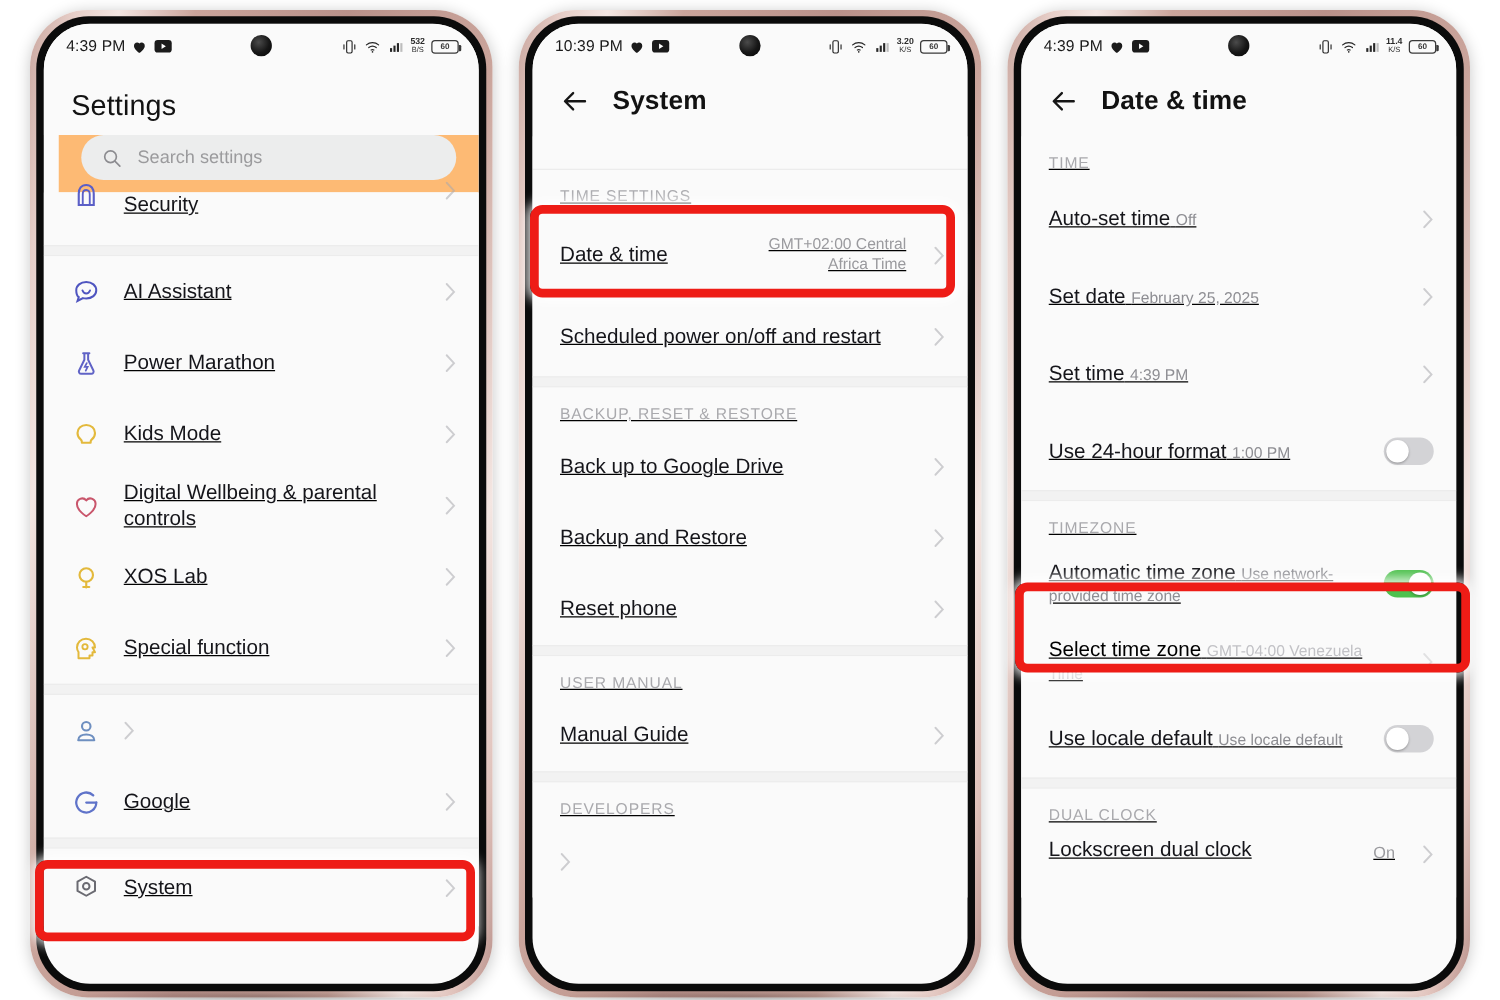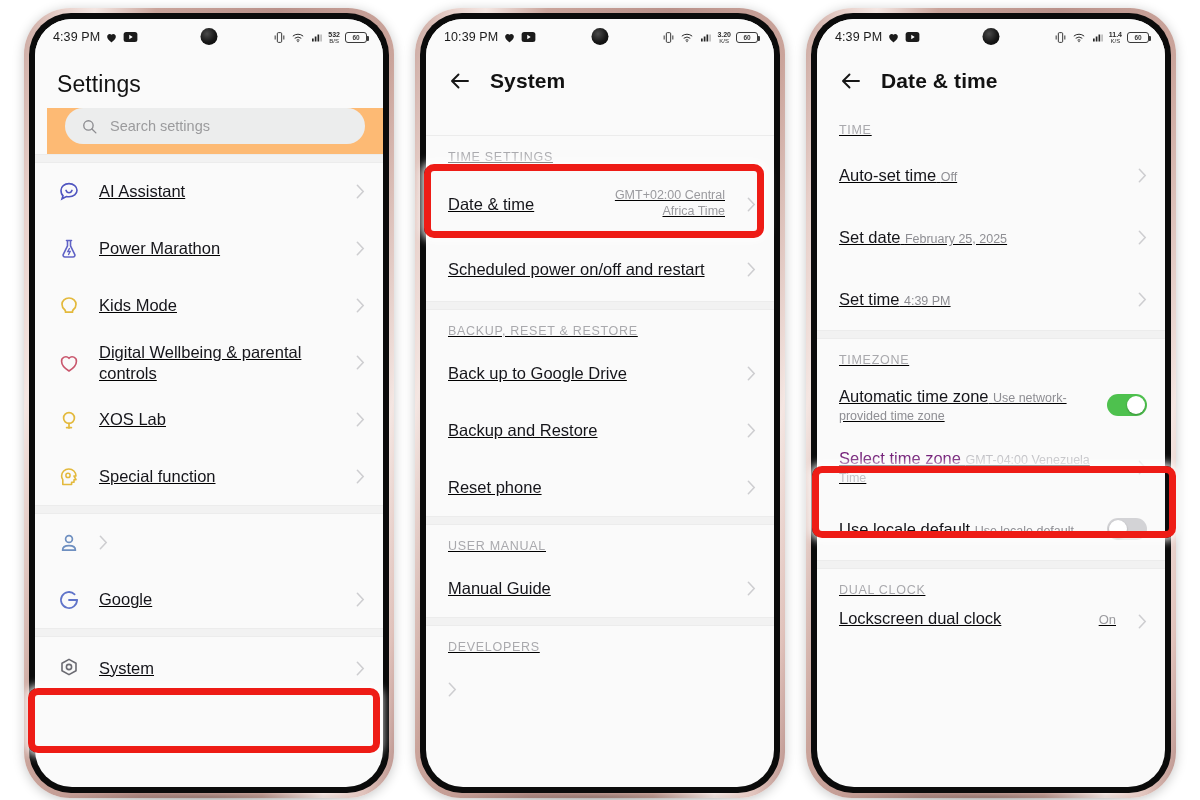--- a/index.html
+++ b/index.html
@@ -146,21 +146,21 @@
     font-size: 16.5px; color: #15151a; line-height: 1.22;
     font-weight: 400;
   }
   .row .sub { font-size: 12.5px; color: #8e8e93; margin-top: 3px; line-height: 1.2; }
   .row .value {
     font-size: 12.5px; color: #9a9a9e; text-align: right;
     line-height: 1.25; max-width: 135px; margin-right: 4px;
   }
   .row .value.inline { font-size: 13px; }
   .chev { width: 9px; height: 15px; flex: 0 0 9px; opacity: .55; }
-  .row.dim .label { color: #701a75; }
+  .row.dim .label { color: #000000; }
   .row.dim .sub { color: #c2c2c6; }
   .row.dim .chev { opacity: .3; }
 
   .caption {
     font-size: 12.5px; color: #a9a9ad;
     letter-spacing: .7px;
     padding: 14px 22px 7px;
     background: #fafafa;
   }
   .divider { height: 1px; background: #ececec; margin: 0 0 0 0; }
@@ -251,20 +251,34 @@
             <svg width="17" height="17" viewBox="0 0 24 24">
                 <circle cx="10.5" cy="10.5" r="6.6" fill="none" stroke="#8c8c90" stroke-width="1.9"></circle>
                 <path d="M15.4 15.4L21 21" stroke="#8c8c90" stroke-width="1.9" stroke-linecap="round"></path>
               </svg>
             <span class="search-ph">Search settings</span>
           </div>
         </div>
 
         <div class="list">
 
+          <div class="row" style="min-height:42px;align-items:flex-start;">
+            <span class="ico" style="margin-top:-9px">
+              <svg width="24" height="24" viewBox="0 0 24 24">
+                  <path d="M12 3C8 3 6 6 6 10v9h12v-9c0-4-2-7-6-7z" fill="none" stroke="#5b5fc7" stroke-width="1.7"></path>
+                  <path d="M12 7c-1.8 0-2.8 1.4-2.8 3.3V19h5.6v-8.7C14.8 8.4 13.8 7 12 7z" fill="none" stroke="#5b5fc7" stroke-width="1.5"></path>
+                </svg>
+            </span>
+            <span class="txt">
+              <span class="label">Security</span>
+            </span>
+            <svg class="chev" viewBox="0 0 10 16" style="margin-top:-9px">
+                <path d="M1.5 1L8 8l-6.5 7" fill="none" stroke="#a9a9ae" stroke-width="1.7" stroke-linecap="round"></path>
+              </svg>
+          </div>
 
           <div class="sect-gap"></div>
 
           <div class="row">
             <span class="ico">
               <svg width="24" height="24" viewBox="0 0 24 24">
                   <path d="M12 3.6c4.6 0 8 2.9 8 6.6 0 3.7-3.4 6.6-8 6.6-.9 0-1.8-.1-2.6-.3L5 18.8l1-3.1C4.3 14.5 4 12.4 4 10.2c0-3.7 3.4-6.6 8-6.6z" fill="none" stroke="#4f55c0" stroke-width="1.6"></path>
                   <path d="M9 10.4c.6 1.6 1.7 2.4 3 2.4s2.4-.8 3-2.4" fill="none" stroke="#4f55c0" stroke-width="1.6" stroke-linecap="round"></path>
                 </svg>
             </span>
@@ -614,20 +628,29 @@
           <div class="row" style="min-height:62px">
             <span class="txt">
               <span class="label">Set time</span>
               <span class="sub">4:39 PM</span>
             </span>
             <svg class="chev" viewBox="0 0 10 16">
                 <path d="M1.5 1L8 8l-6.5 7" fill="none" stroke="#a9a9ae" stroke-width="1.7" stroke-linecap="round"></path>
               </svg>
           </div>
 
+          <div class="row" style="min-height:62px">
+            <span class="txt">
+              <span class="label">Use 24-hour format</span>
+              <span class="sub">1:00 PM</span>
+            </span>
+            <span class="toggle">
+                <span class="knob"></span>
+              </span>
+          </div>
 
           <div class="sect-gap"></div>
 
           <div class="caption">TIMEZONE</div>
 
           <div class="row" style="min-height:62px">
             <span class="txt">
               <span class="label">Automatic time zone</span>
               <span class="sub">Use network-provided time zone</span>
             </span>

